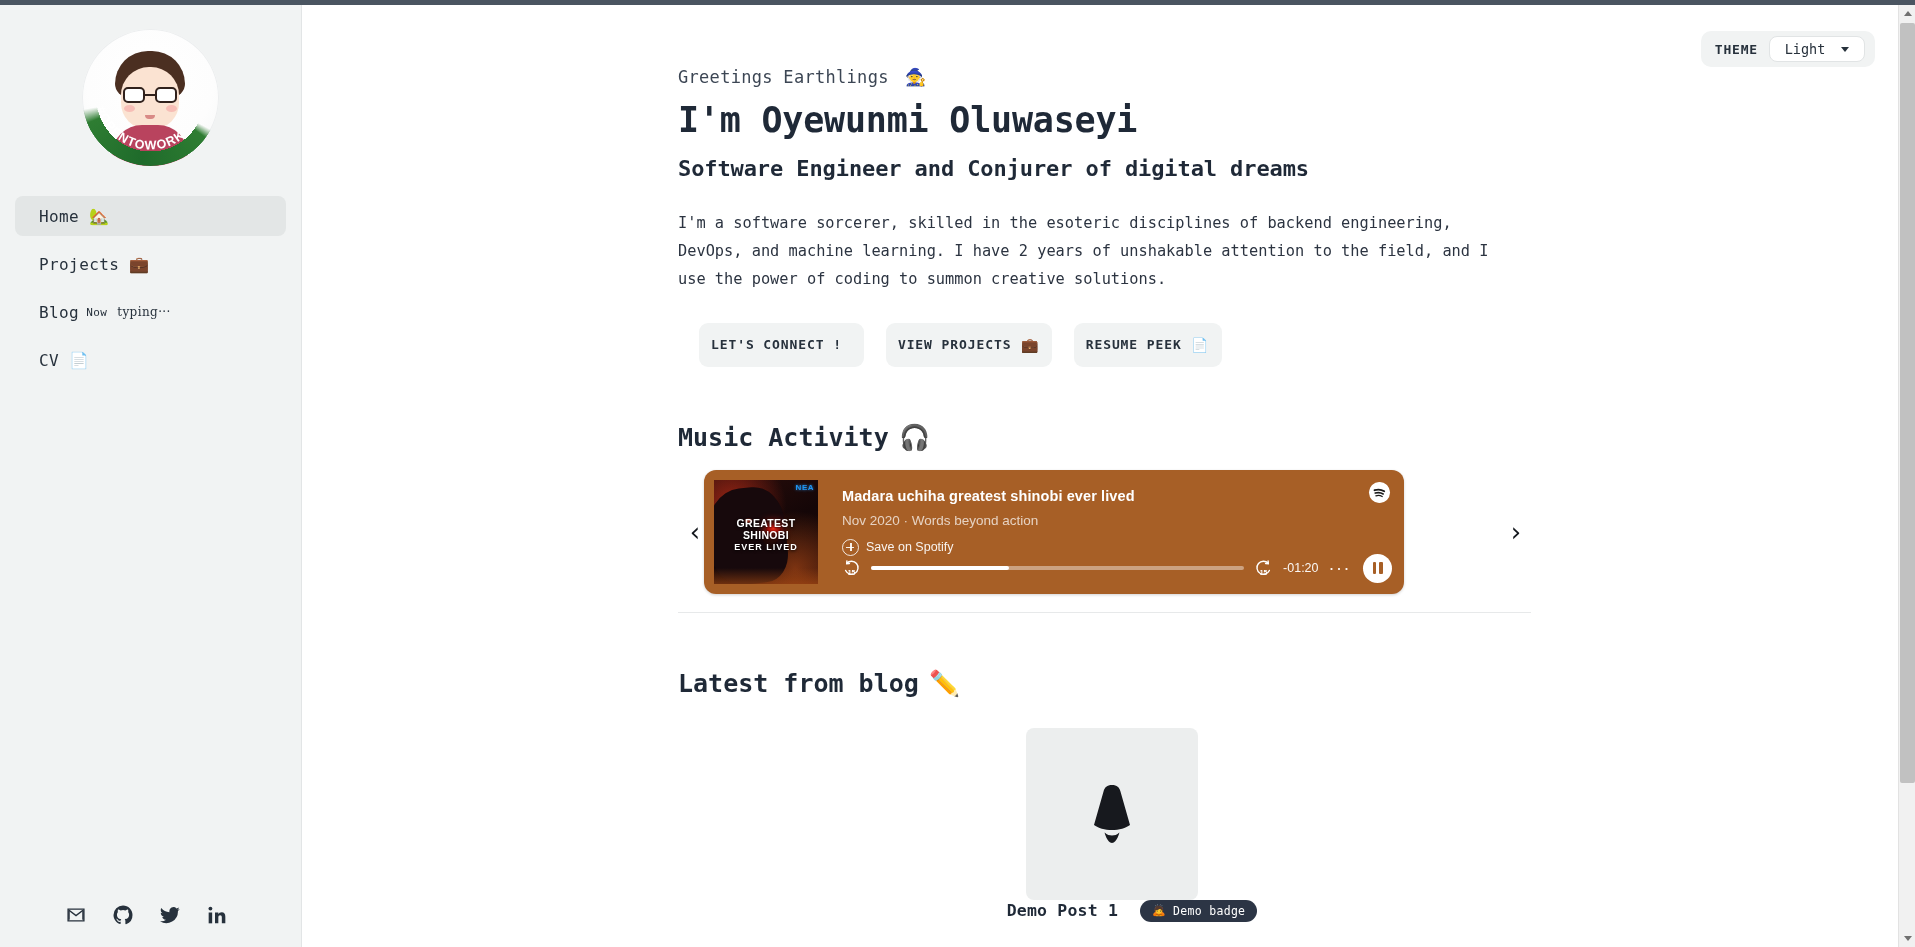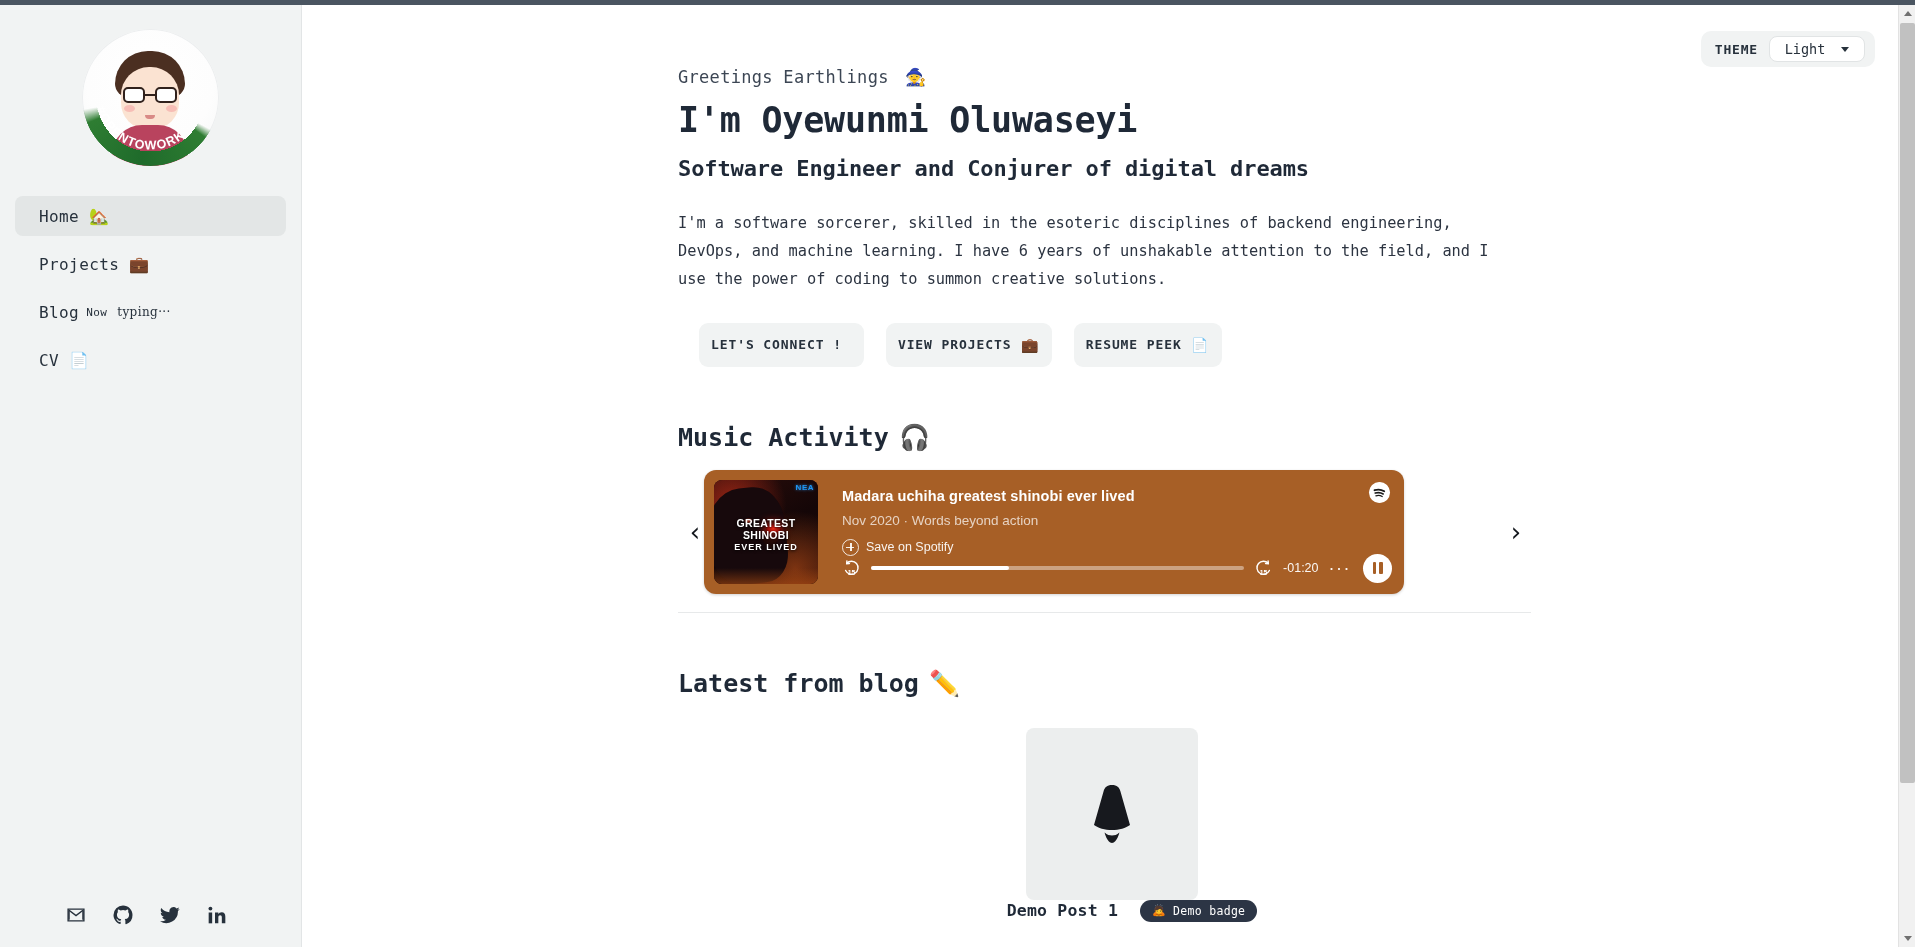--- a/index.html
+++ b/index.html
@@ -290,21 +290,21 @@
     height: 124px;
     background: #a75f26;
     border-radius: 12px;
     overflow: hidden;
     box-shadow: 0 1px 3px rgba(0,0,0,.18);
     display: flex;
   }
   #album-art {
     width: 104px; height: 104px;
     margin: 10px;
-    border-radius: 8px;
+    border-radius: 0;
     flex: 0 0 104px;
     position: relative;
     overflow: hidden;
     background: #120607;
   }
   .aa-glow {
     position:absolute; inset:0;
     background:
       radial-gradient(circle at 18% 24%, rgba(255,60,30,.55) 0%, rgba(0,0,0,0) 46%),
       radial-gradient(circle at 78% 85%, rgba(255,110,30,.42) 0%, rgba(0,0,0,0) 48%),
@@ -616,21 +616,21 @@
 
     <div id="content">
 
       <div class="greet">
         <span>Greetings Earthlings</span>
         <span class="em">🧙</span>
       </div>
 
       <h1 class="name">I'm Oyewunmi Oluwaseyi</h1>
       <h2 class="role">Software Engineer and Conjurer of digital dreams</h2>
-      <p class="bio">I'm a software sorcerer, skilled in the esoteric disciplines of backend engineering, DevOps, and machine learning. I have 6 years of unshakable attention to the field, and I use the power of coding to summon creative solutions.</p>
+      <p class="bio">I'm a software sorcerer, skilled in the esoteric disciplines of backend engineering, DevOps, and machine learning. I have 2 years of unshakable attention to the field, and I use the power of coding to summon creative solutions.</p>
 
       <div id="cta-row">
         <button class="cta">
           <span>LET'S CONNECT !</span>
           <span class="em"></span>
         </button>
         <button class="cta">
           <span>VIEW PROJECTS</span>
           <span class="em">💼</span>
         </button>

